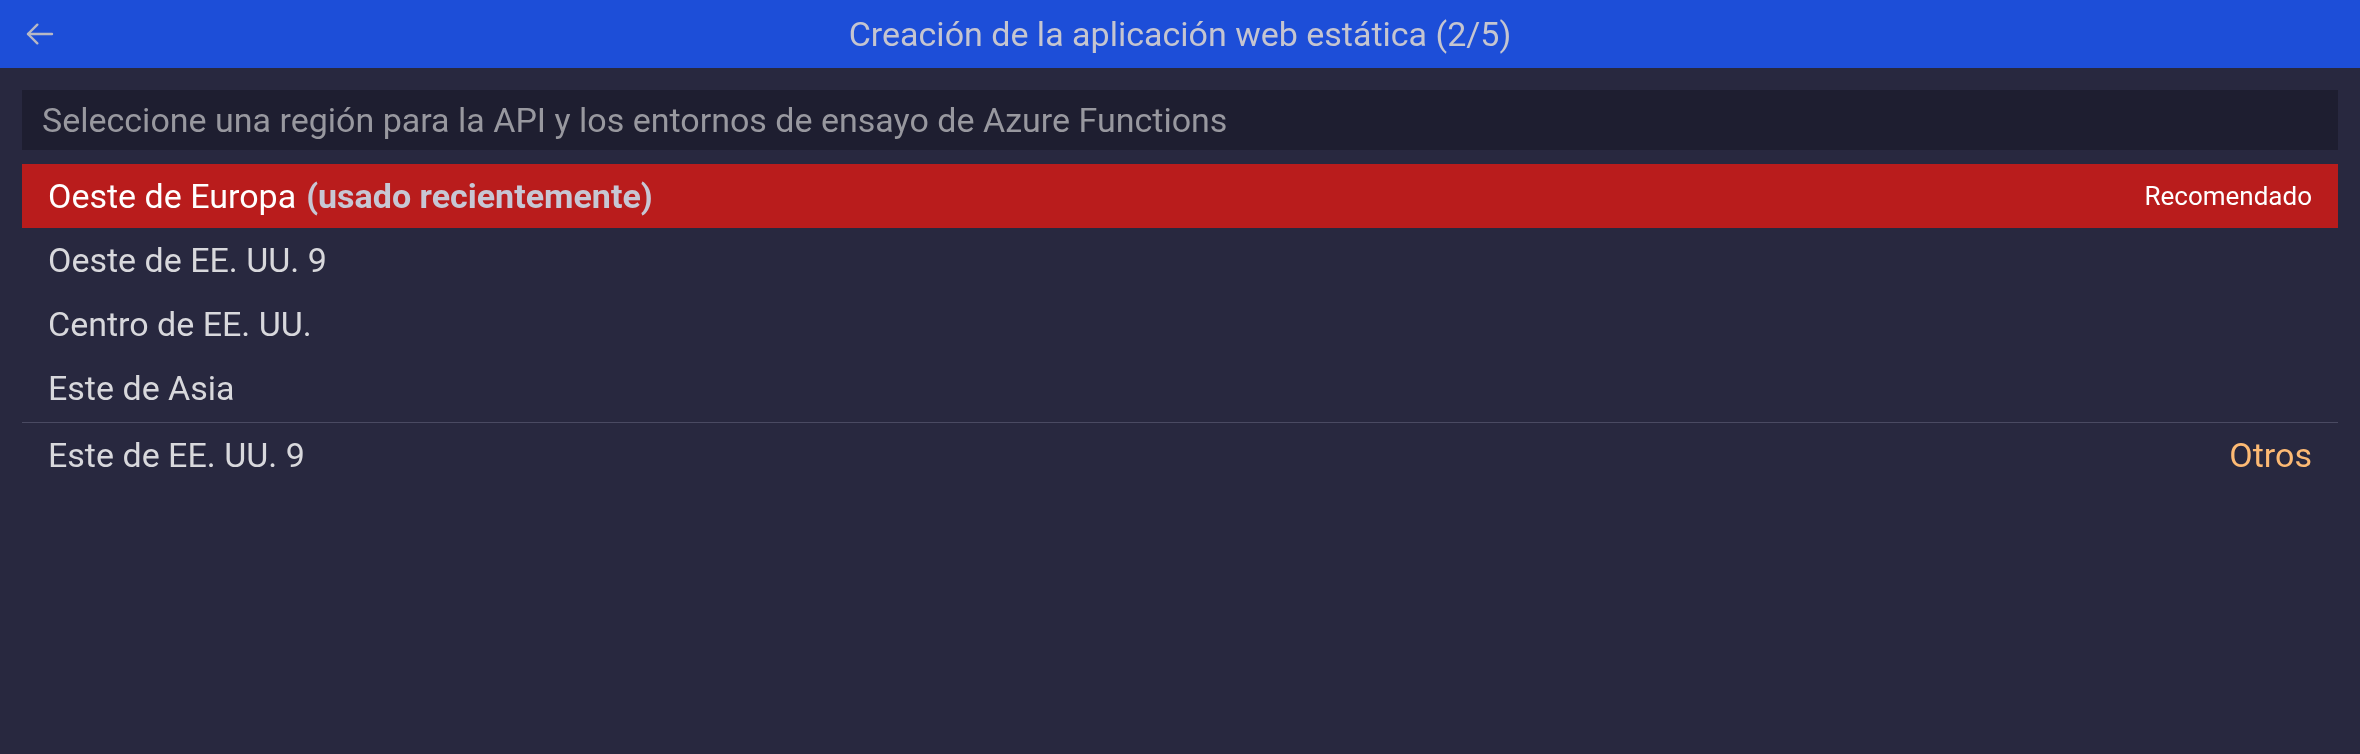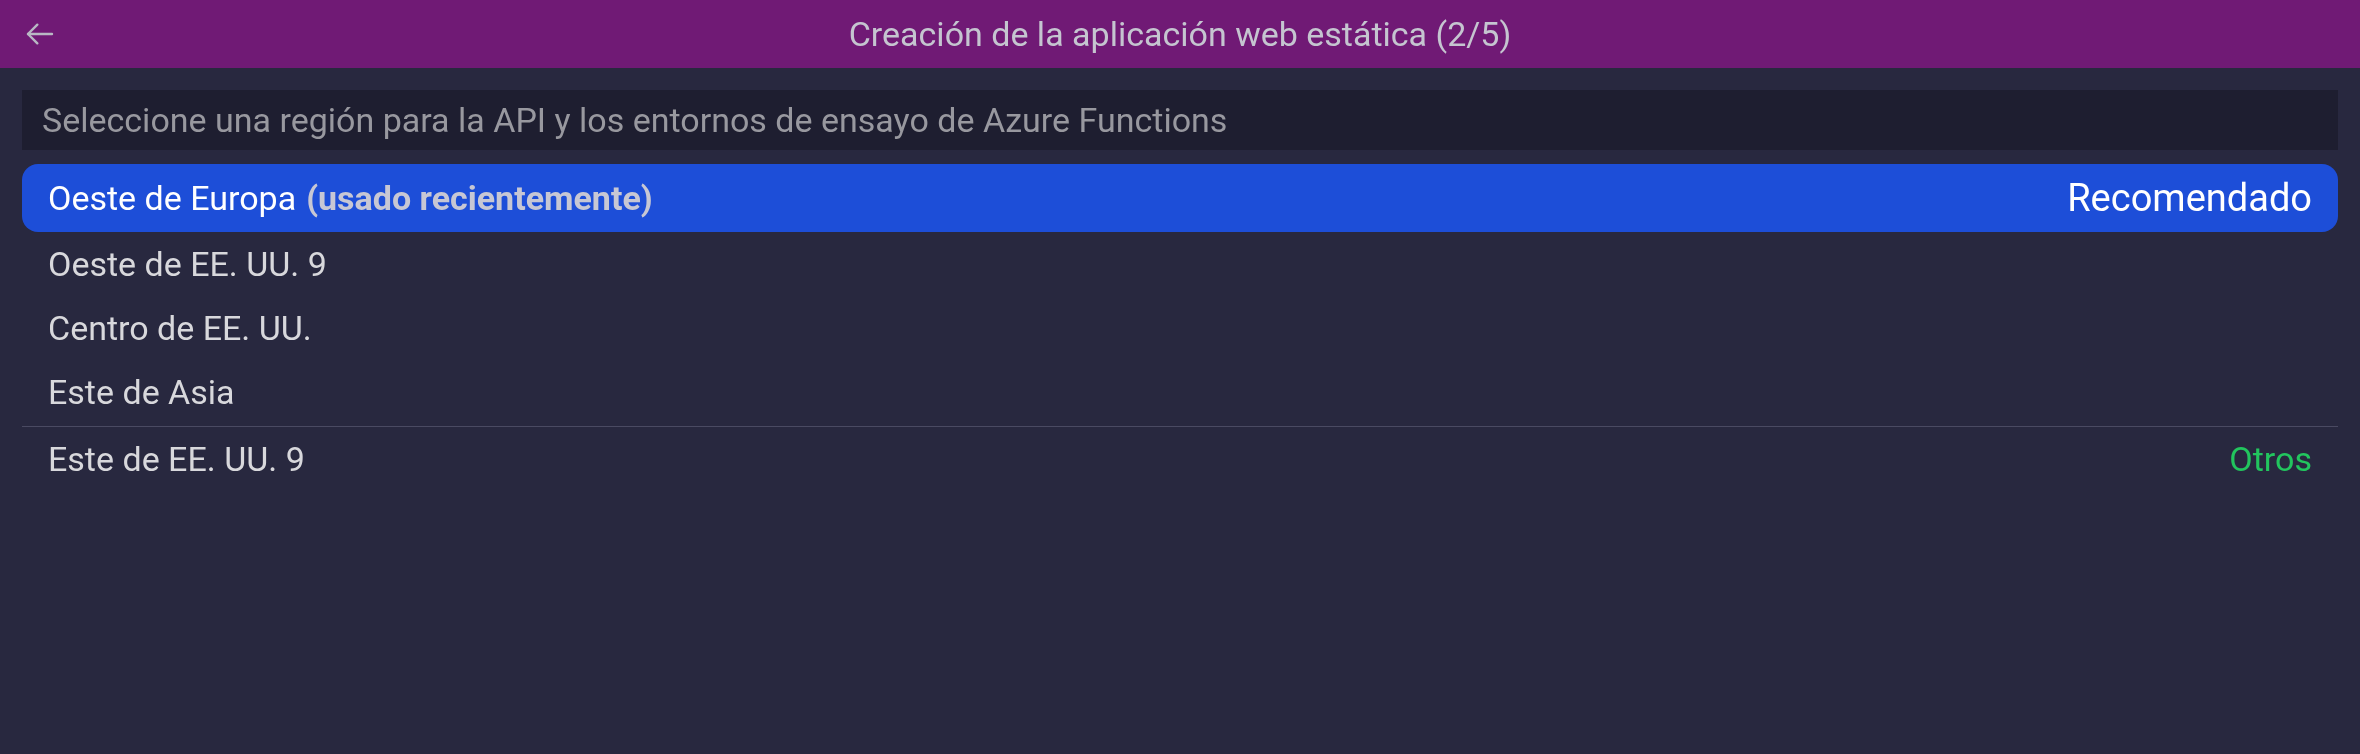--- a/index.html
+++ b/index.html
@@ -9,21 +9,21 @@
     }
     body {
       font-family: -apple-system, BlinkMacSystemFont, "Segoe UI", Roboto, Helvetica, Arial, sans-serif;
       background-color: #28283f;
       color: #cccccc;
       width: 2360px;
       height: 754px;
       overflow: hidden;
     }
     .header {
-      background-color: #701a75;
+      background-color: #1d4ed8;
       height: 68px;
       display: flex;
       align-items: center;
       padding: 0 20px;
       position: relative;
     }
     .back-button {
       position: absolute;
       left: 20px;
       top: 50%;
@@ -69,22 +69,21 @@
     .list-item {
       display: flex;
       align-items: center;
       justify-content: space-between;
       padding: 12px 26px;
       font-size: 34px;
       cursor: pointer;
       min-height: 60px;
     }
     .list-item.selected {
-      background-color: #1d4ed8;
-      border-radius: 16px;
+      background-color: #b91c1c;
     }
     .list-item-left {
       display: flex;
       align-items: baseline;
       gap: 10px;
     }
     .item-label {
       color: #d8d8dc;
     }
     .selected .item-label {
@@ -92,32 +91,32 @@
     }
     .item-hint {
       color: #a0a0ae;
       font-weight: 700;
     }
     .selected .item-hint {
       color: #c7c7d4;
     }
     .item-right {
       color: #d6d6de;
-      font-size: 38px;
+      font-size: 26px;
     }
     .selected .item-right {
       color: #ffffff;
     }
     .divider {
       height: 1px;
       background-color: #4a4a62;
       margin: 2px 0 0 0;
     }
     .item-right-link {
-      color: #22c55e;
+      color: #fdba74;
       font-size: 34px;
     }
   </style>
 </head>
 <body>
 
 <div class="header">
   <div class="back-button">
     <svg viewBox="0 0 24 24" fill="none" stroke-width="1.8" stroke-linecap="round" stroke-linejoin="round">
       <line x1="21" y1="12" x2="3" y2="12"></line>

